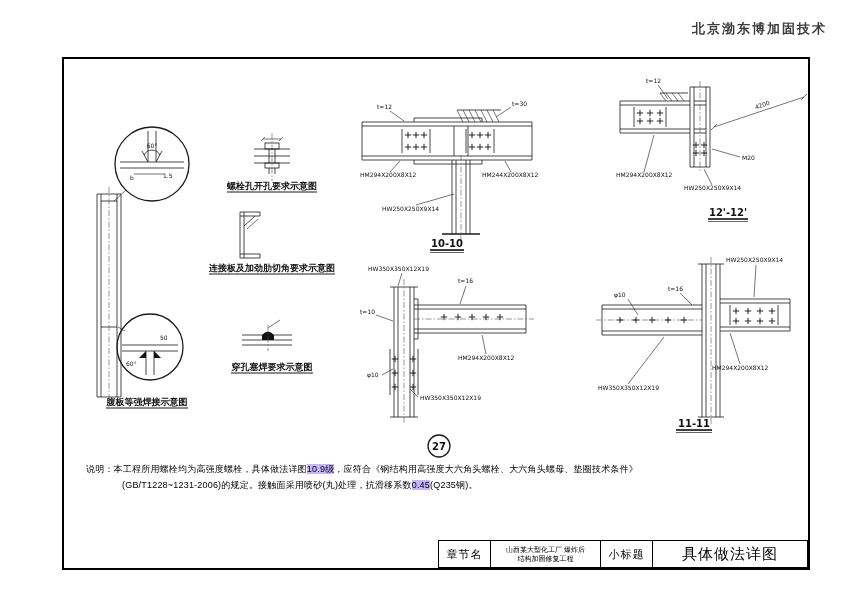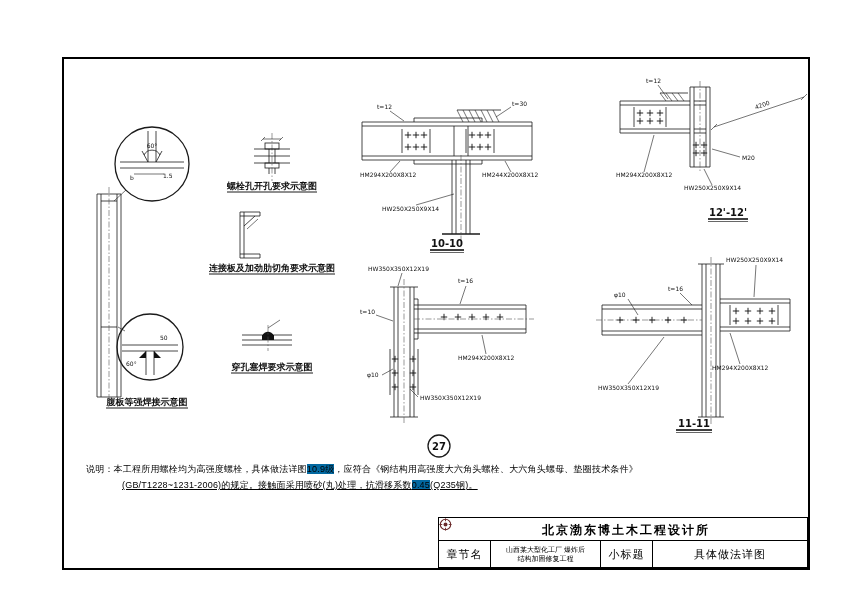--- a/index.html
+++ b/index.html
@@ -18,39 +18,40 @@
   .ldr { stroke:#1a1a1a; stroke-width:0.6; fill:none; }
   .txt { font-size:6px; }
   .cap { font-size:9px; font-weight:bold; }
   .sect{ font-size:10px; font-weight:bold; }
   .ul  { stroke:#000; stroke-width:0.9; }
   .ulb { stroke:#000; stroke-width:1.4; }
   .uln { stroke:#000; stroke-width:0.6; }
 
   .notes { position:absolute; left:22px; top:402px; width:630px; font-size:9px;
            line-height:16px; letter-spacing:0.2px; }
-  .notes-indent { padding-left:36px;text-decoration:underline; }
-  .hl { background:#0369a1; }
+  .notes-indent { padding-left:36px; }
+  .hl { background:#c4b5fd; }
 
   .title-block { position:absolute; right:0; bottom:0; width:370px; border-collapse:collapse;
                  background:#fff; table-layout:fixed; }
   .title-block td { border:1px solid #000; text-align:center; vertical-align:middle; padding:0 2px; overflow:hidden; }
   .tb-company-cell { height:22px; }
   .tb-company { font-size:12px; font-weight:bold; letter-spacing:2px; }
   .tb-logo { display:inline-block; margin-right:6px; vertical-align:-2px; }
   .tb-label { font-size:11px; letter-spacing:1px; }
   .tb-chapter { font-size:7px; line-height:9px; height:26px; }
-  .tb-subtitle { font-size:11px; letter-spacing:1px; }
+  .tb-subtitle { font-size:15px; letter-spacing:1px; }
   .tb-code { font-size:10px; letter-spacing:1px; height:20px; }
 </style>
 </head>
 <body>
 
 <div class="page">
 
+  <div class="watermark">北京渤东博加固技术</div>
 
   <div class="frame">
 
     <svg width="744" height="509" viewBox="0 0 744 509">
       <defs>
         <g id="bolt" stroke="#111" stroke-width="0.9">
           <line x1="-3.2" y1="0" x2="3.2" y2="0"></line>
           <line x1="0" y1="-3.2" x2="0" y2="3.2"></line>
         </g>
       </defs>
@@ -386,29 +387,20 @@
     </div>
 
     <table class="title-block">
       <colgroup>
           <col style="width:52px">
           <col style="width:110px">
           <col style="width:52px">
           <col>
         </colgroup>
       <tbody>
-          <tr>
-        <td colspan="4" class="tb-company-cell">
-          <span class="tb-logo"><svg width="13" height="13" viewBox="0 0 14 14">
-                  <circle cx="7" cy="7" r="5.6" fill="none" stroke="#6b2b2b" stroke-width="1.2"></circle>
-                  <circle cx="7" cy="7" r="2.1" fill="#6b2b2b"></circle>
-                  <path d="M7 0.5 L7 3.5 M7 10.5 L7 13.5 M0.5 7 L3.5 7 M10.5 7 L13.5 7" stroke="#6b2b2b" stroke-width="1"></path>
-                </svg></span><span class="tb-company">北京渤东博土木工程设计所</span>
-        </td>
-      </tr>
       <tr>
         <td class="tb-label">章节名</td>
         <td class="tb-chapter">
           <div>山西某大型化工厂 爆炸后</div>
           <div>结构加固修复工程</div>
         </td>
         <td class="tb-label">小标题</td>
         <td class="tb-subtitle">具体做法详图</td>
       </tr>
     </tbody>

